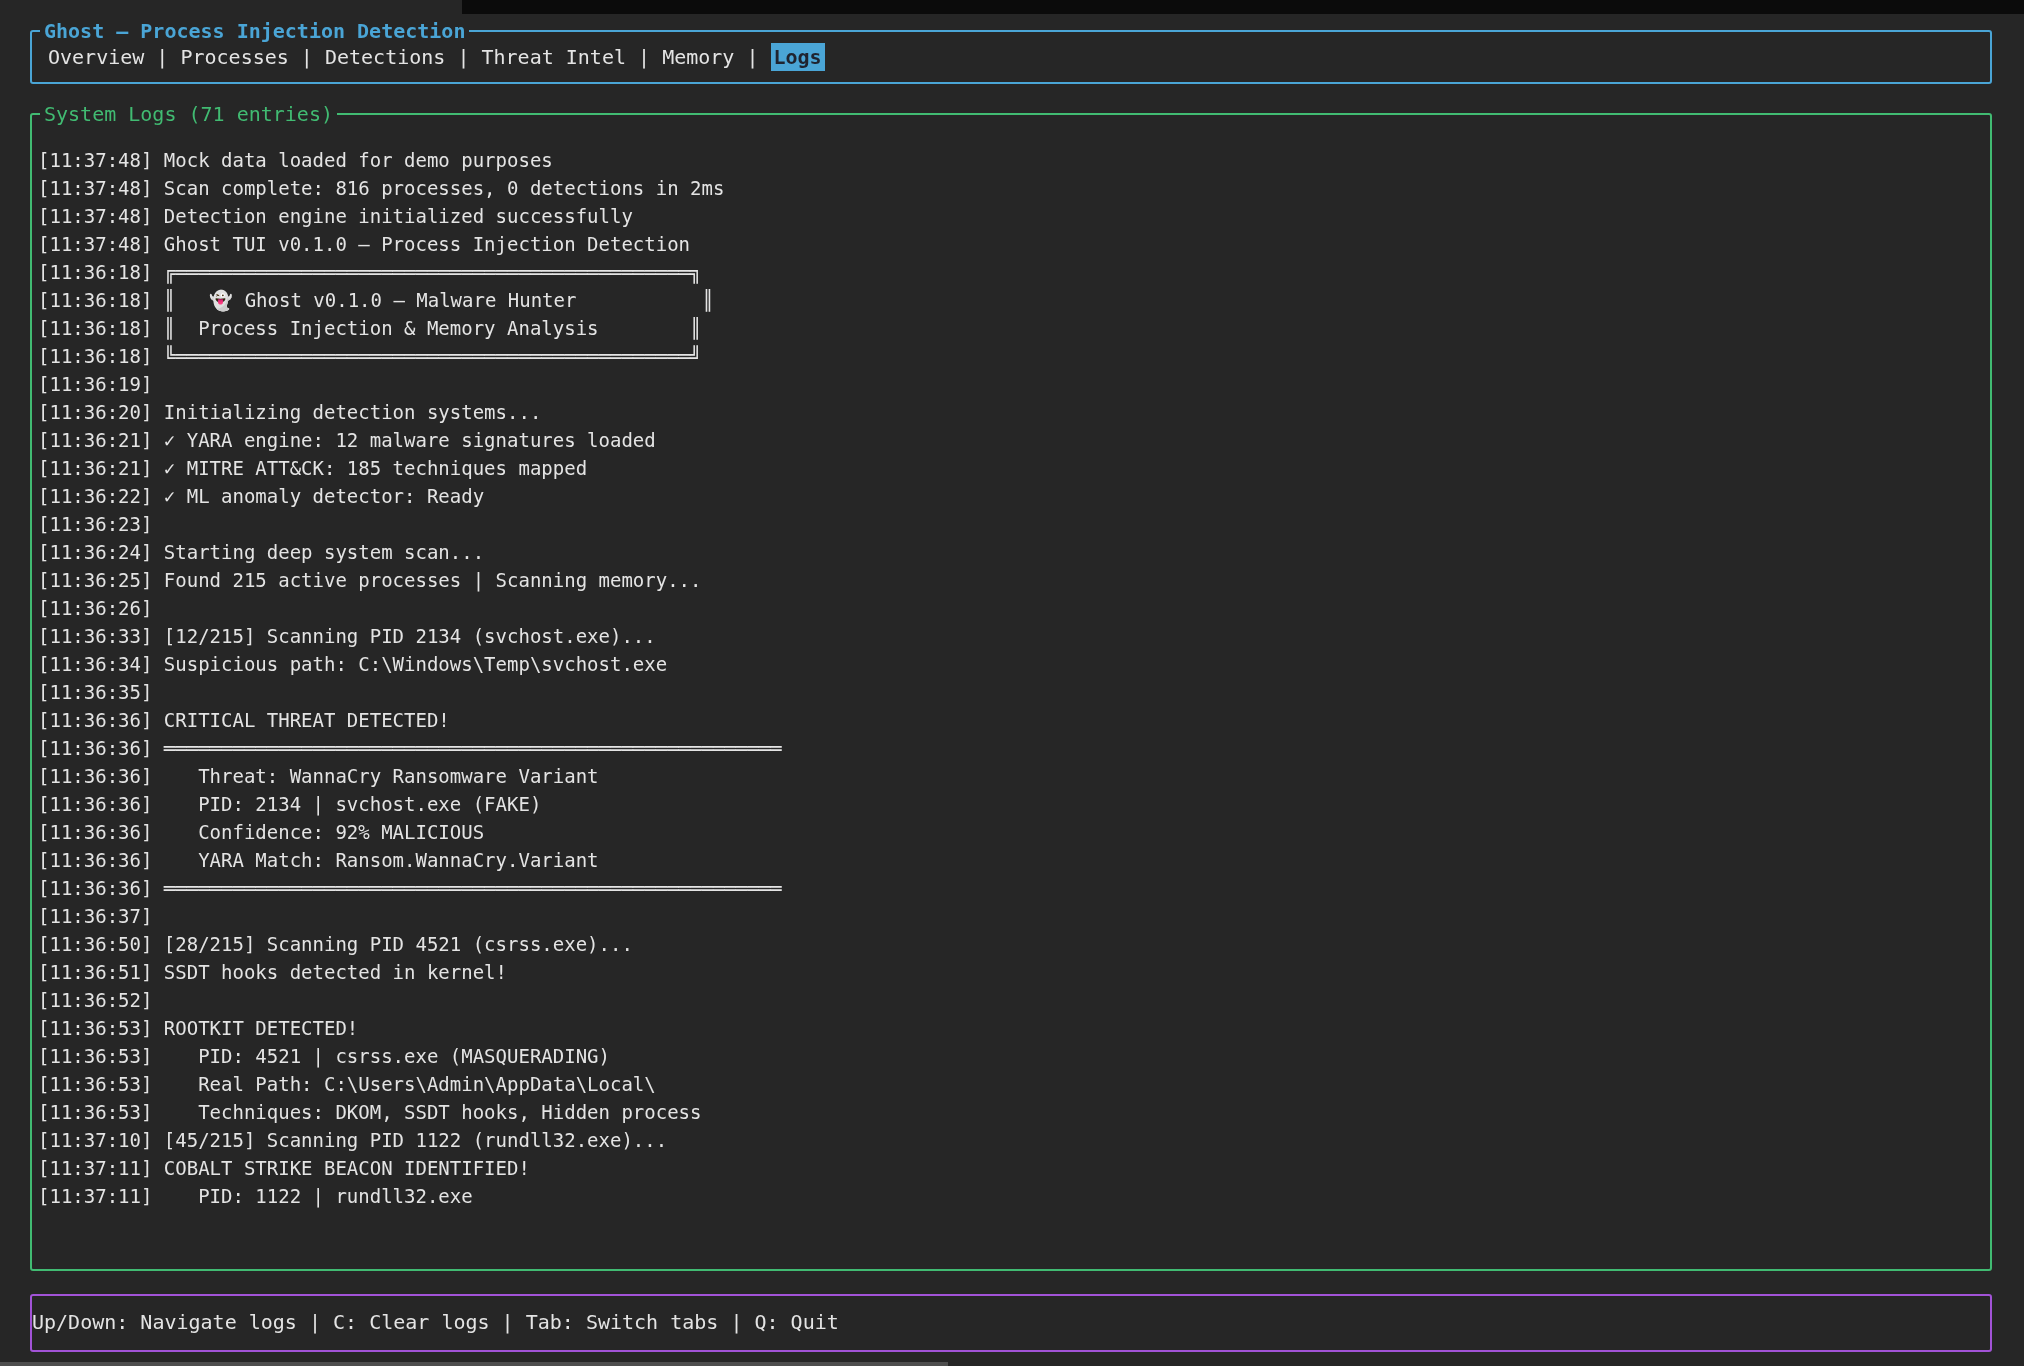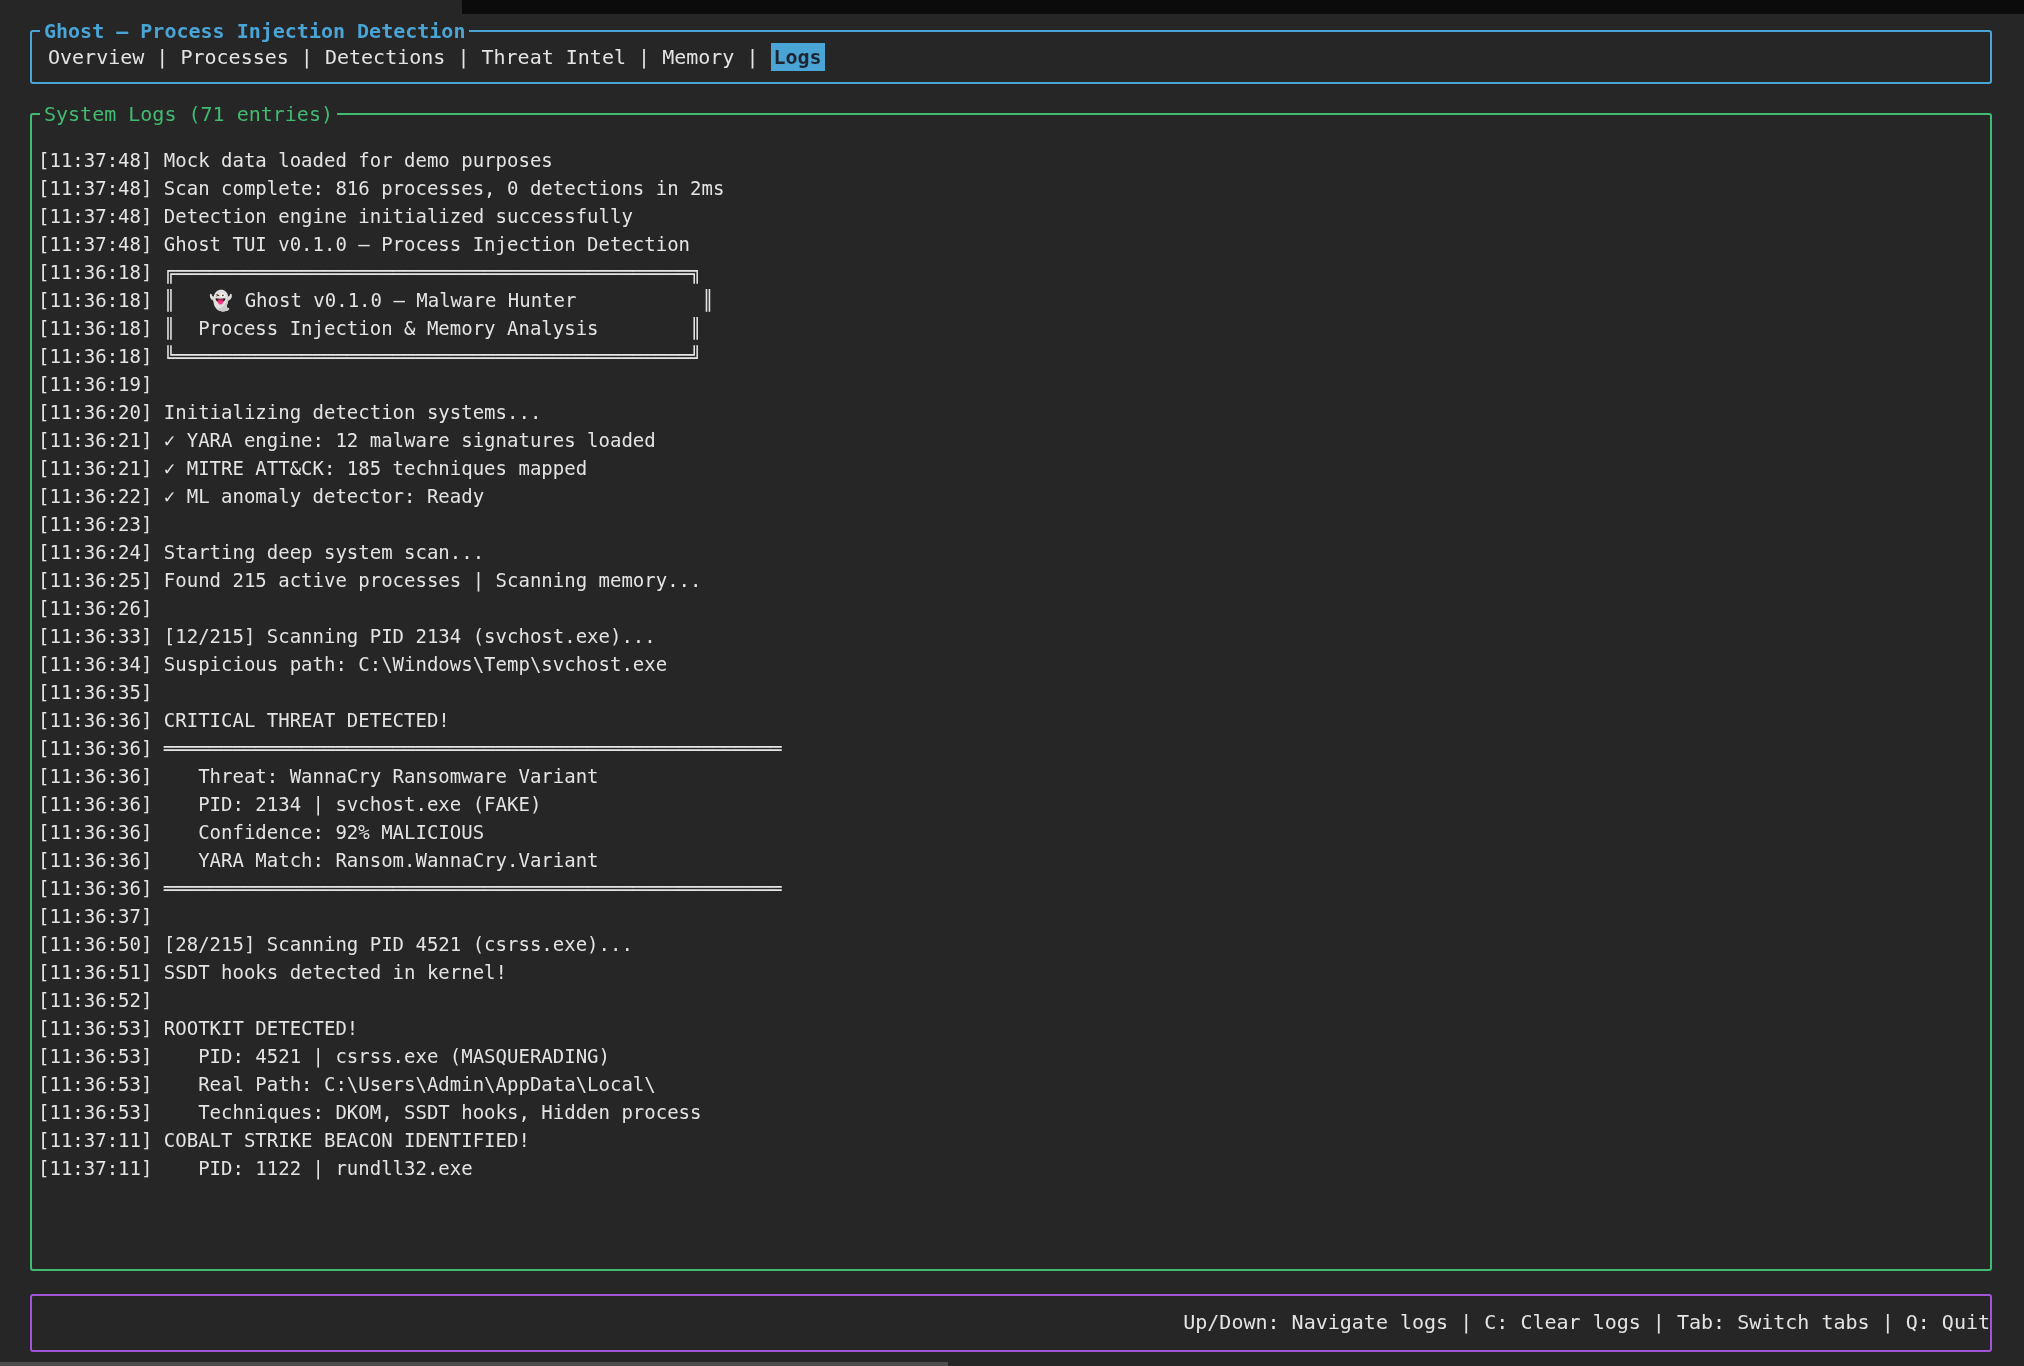--- a/index.html
+++ b/index.html
@@ -59,21 +59,21 @@
     margin-top: 16px;
   }
   .log-row {
     white-space: pre;
     font-size: 19px; line-height: 28px; height: 28px;
   }
   
   #footer-box { top: 1294px; height: 58px; border-color: var(--accent-purple, #a253d7); }
   #footer-text {
     position: absolute; inset: 0;
-    text-align: right; font-size: 20px; line-height: 52px; white-space: pre;
+    text-align: left; font-size: 20px; line-height: 52px; white-space: pre;
   }
 </style>
 </head>
 <body>
 
 <div id="screen">
 
   <div class="chrome-strip"></div>
 
   <div class="tui-box" id="header-box">
@@ -112,20 +112,21 @@
         <div class="log-row"><span>[11:36:36]</span><span>    YARA Match: Ransom.WannaCry.Variant</span></div>
         <div class="log-row"><span>[11:36:36]</span><span> ══════════════════════════════════════════════════════</span></div>
         <div class="log-row"><span>[11:36:37]</span><span></span></div>
         <div class="log-row"><span>[11:36:50]</span><span> [28/215] Scanning PID 4521 (csrss.exe)...</span></div>
         <div class="log-row"><span>[11:36:51]</span><span> SSDT hooks detected in kernel!</span></div>
         <div class="log-row"><span>[11:36:52]</span><span></span></div>
         <div class="log-row"><span>[11:36:53]</span><span> ROOTKIT DETECTED!</span></div>
         <div class="log-row"><span>[11:36:53]</span><span>    PID: 4521 | csrss.exe (MASQUERADING)</span></div>
         <div class="log-row"><span>[11:36:53]</span><span>    Real Path: C:\Users\Admin\AppData\Local\</span></div>
         <div class="log-row"><span>[11:36:53]</span><span>    Techniques: DKOM, SSDT hooks, Hidden process</span></div>
+        <div class="log-row"><span>[11:37:10]</span><span> [45/215] Scanning PID 1122 (rundll32.exe)...</span></div>
         <div class="log-row"><span>[11:37:11]</span><span> COBALT STRIKE BEACON IDENTIFIED!</span></div>
         <div class="log-row"><span>[11:37:11]</span><span>    PID: 1122 | rundll32.exe</span></div>
       </div>
   </div>
 
   <div class="tui-box" id="footer-box">
     <div id="footer-text">Up/Down: Navigate logs | C: Clear logs | Tab: Switch tabs | Q: Quit</div>
   </div>
 
   <div class="bottom-edge"></div>

